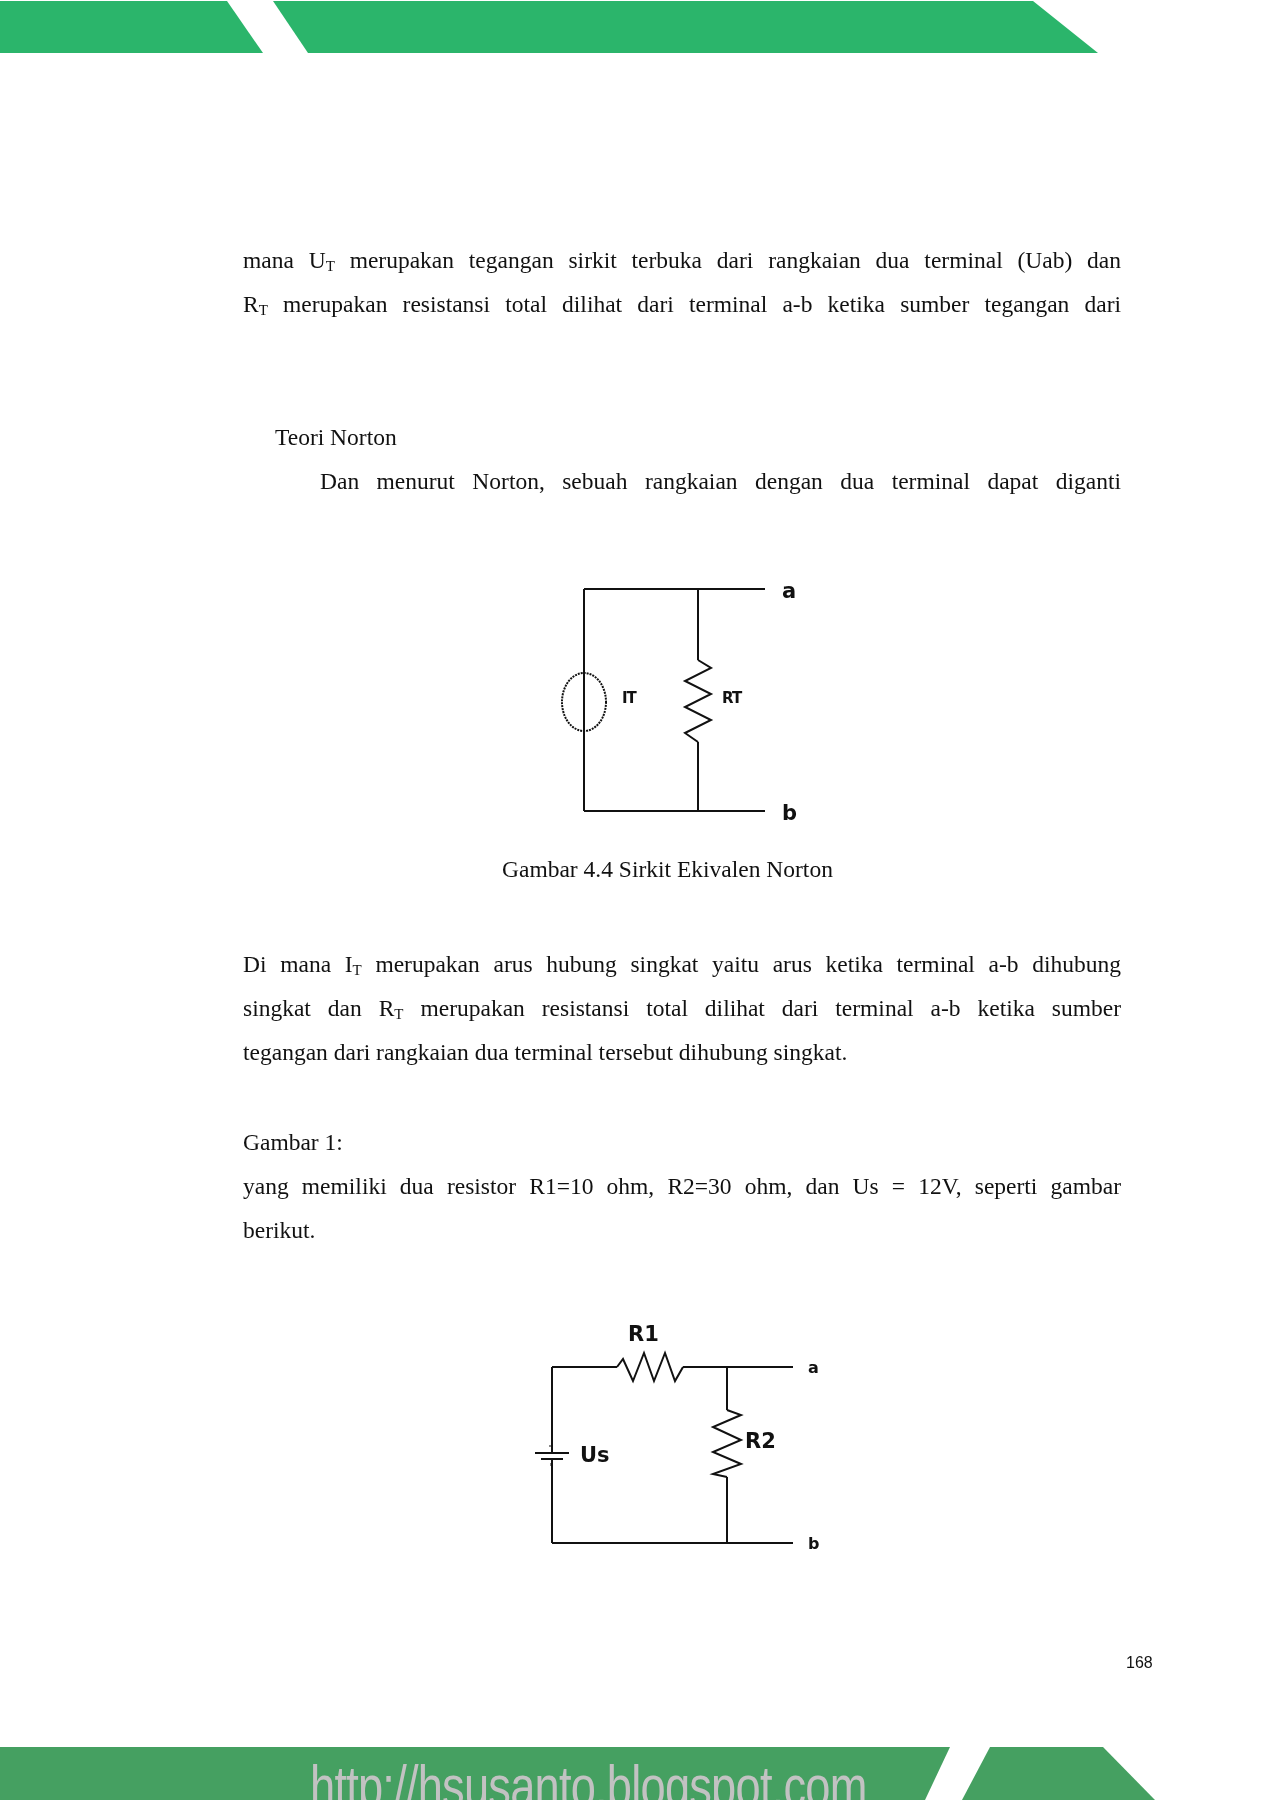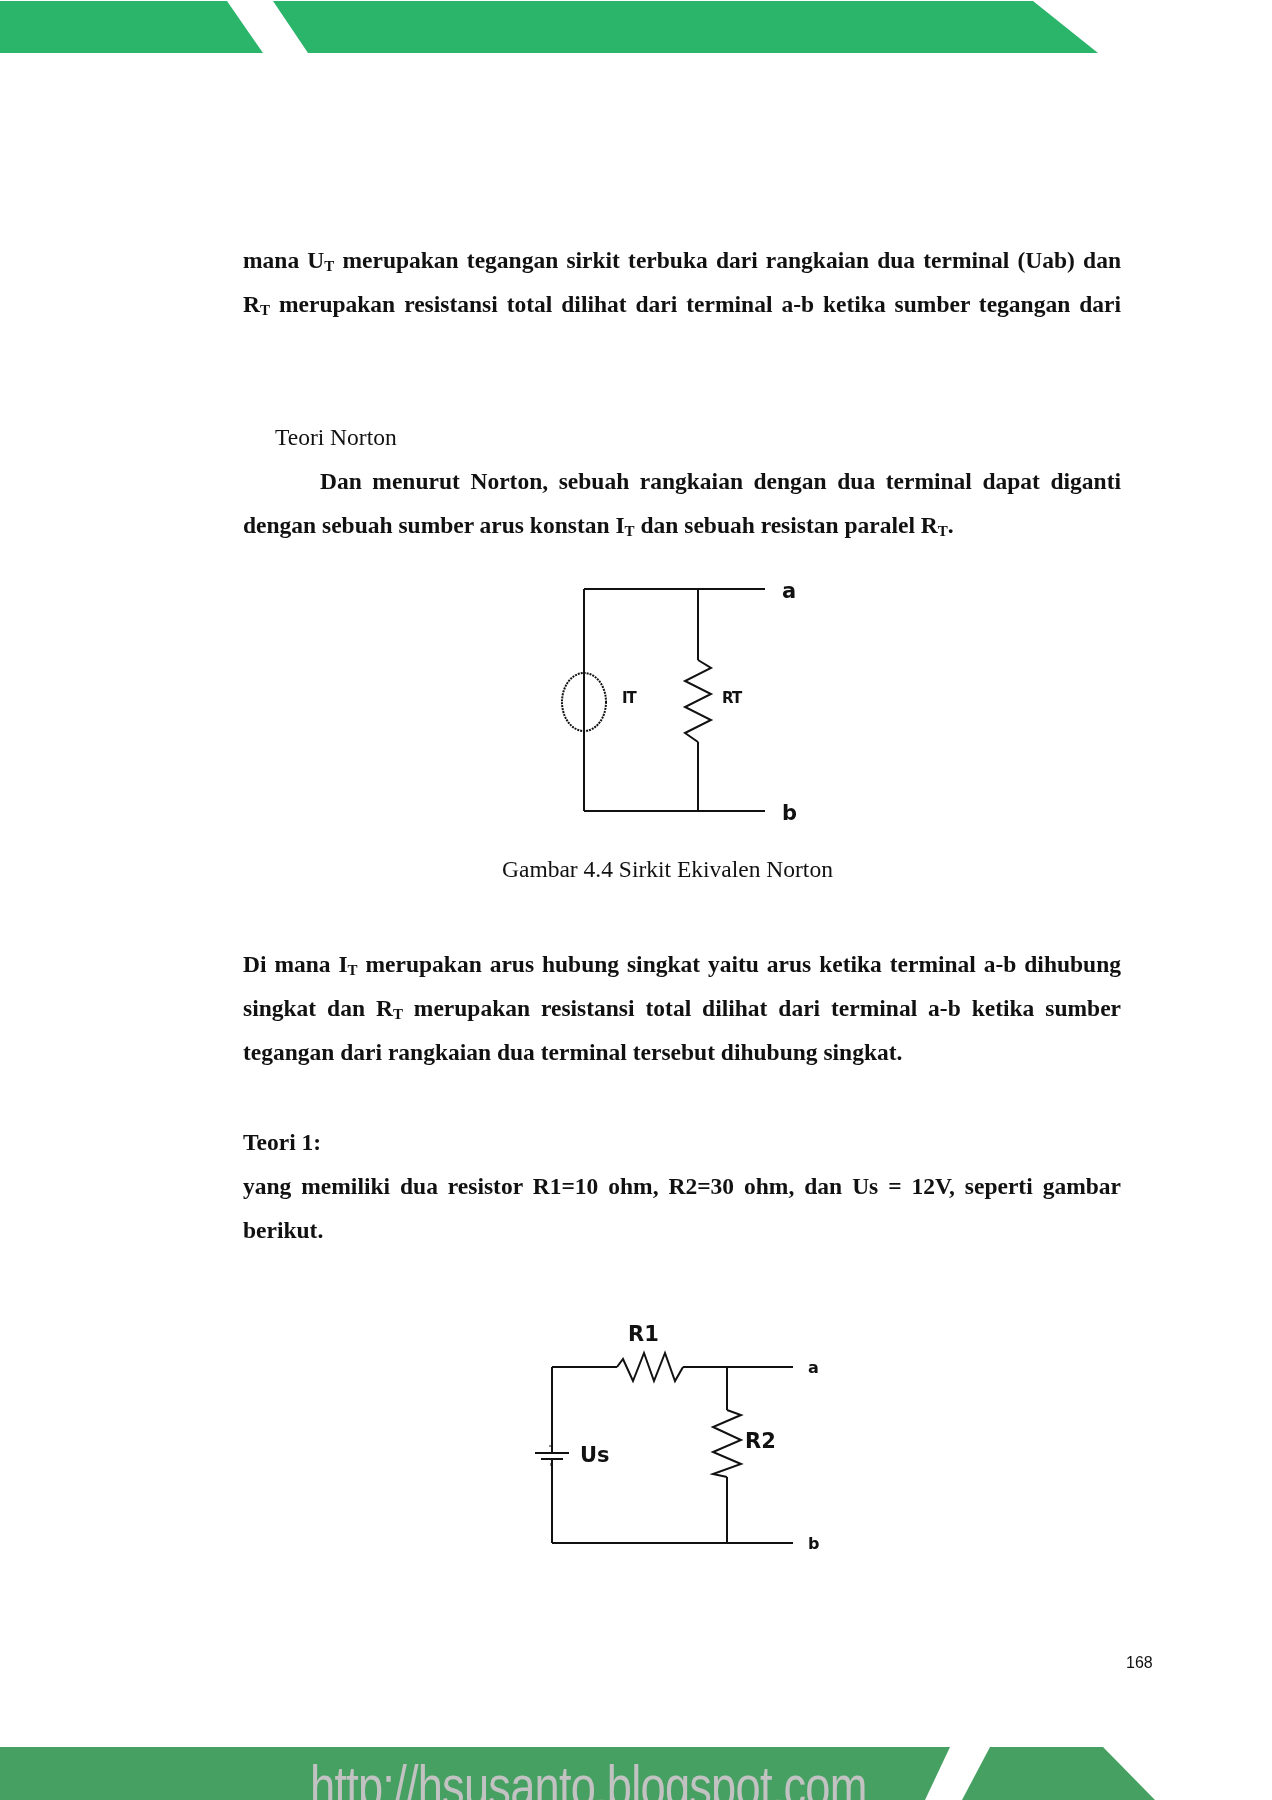--- a/index.html
+++ b/index.html
@@ -2,21 +2,21 @@
 <html><head>
 <meta charset="utf-8">
 <style>
   html, body { margin: 0; padding: 0; background: #ffffff; }
   body { width: 1272px; height: 1800px; position: relative; overflow: hidden;
          font-family: "Liberation Serif", serif; color: #111; }
   .abs { position: absolute; }
   .banner { position: absolute; left: 0; width: 1272px; }
   .para { position: absolute; left: 243px; width: 878px; font-size: 23.5px; line-height: 44px;
           text-align: justify; text-align-last: auto; }
-  .para .line { display: block; height: 44px; white-space: nowrap; text-align: justify; text-align-last: justify; font-weight: bold; }
+  .para .line { display: block; height: 44px; white-space: nowrap; text-align: justify; text-align-last: justify; }
   .para .line.last { text-align-last: left; }
   sub { font-size: 15px; vertical-align: -3px; line-height: 0; }
   .heading { font-weight: normal; margin-left: 32px; }
   .caption { position: absolute; font-size: 23.5px; white-space: nowrap; }
   .pagenum { position: absolute; font-family: "Liberation Sans", sans-serif; font-size: 16px; margin-left: 41px; }
   .watermark { position: absolute; font-family: "Liberation Sans", sans-serif; color: #c2c2c2;
                font-size: 58px; letter-spacing: -1px; white-space: nowrap; transform: scaleX(0.78); transform-origin: left top; }
   svg text { font-family: "DejaVu Sans", sans-serif; }
 </style>
 </head>
@@ -29,21 +29,20 @@
 
 <div class="para" style="top:238px;">
   <span class="line"><span>mana U</span><sub>T</sub><span> merupakan tegangan sirkit terbuka dari rangkaian dua terminal (Uab) dan</span></span>
   <span class="line"><span>R</span><sub>T</sub><span> merupakan resistansi total dilihat dari terminal a-b ketika sumber tegangan dari</span></span>
 </div>
 
 <div class="para heading" style="top:415px;">Teori Norton</div>
 
 <div class="para" style="top:459px;">
   <span class="line" style="padding-left:77px; box-sizing:border-box;">Dan menurut Norton, sebuah rangkaian dengan dua terminal dapat diganti</span>
-  <span class="line last"><span>dengan sebuah sumber arus konstan I</span><sub>T</sub><span> dan sebuah resistan paralel R</span><sub>T</sub><span>.</span></span>
 </div>
 
 <svg class="abs" style="left:0;top:0;" width="1272" height="1800" pointer-events="none">
   <g stroke="#111" stroke-width="2" fill="none">
     <line x1="584" y1="589" x2="765" y2="589"></line>
     <line x1="584" y1="811" x2="765" y2="811"></line>
     <line x1="584" y1="589" x2="584" y2="811"></line>
     <ellipse cx="584" cy="702" rx="22" ry="29" stroke-dasharray="2,1"></ellipse>
     <line x1="698" y1="589" x2="698" y2="660"></line>
     <polyline points="698,660 711,668 685,681 711,694 685,707 711,720 685,733 698,742"></polyline>
@@ -57,21 +56,21 @@
 
 <div class="caption" style="left:502px; top:856px;text-align:center;">Gambar 4.4 Sirkit Ekivalen Norton</div>
 
 <div class="para" style="top:942px; font-stretch:condensed;">
   <span class="line"><span>Di mana I</span><sub>T</sub><span> merupakan arus hubung singkat yaitu arus ketika terminal a-b dihubung</span></span>
   <span class="line"><span>singkat dan R</span><sub>T</sub><span> merupakan resistansi total dilihat dari terminal a-b ketika sumber</span></span>
   <span class="line last">tegangan dari rangkaian dua terminal tersebut dihubung singkat.</span>
 </div>
 
 <div class="para" style="top:1120px;">
-  <span class="line last">Teori 1:</span>
+  <span class="line last">Gambar 1:</span>
   <span class="line">yang memiliki dua resistor R1=10 ohm, R2=30 ohm,  dan Us = 12V, seperti gambar</span>
   <span class="line last">berikut.</span>
 </div>
 
 <svg class="abs" style="left:0;top:0;" width="1272" height="1800" pointer-events="none">
   <g stroke="#111" stroke-width="2" fill="none">
     <line x1="552" y1="1367" x2="617" y2="1367"></line>
     <polyline points="617,1367 623,1359 633,1381 644,1353 654,1381 665,1353 675,1381 683,1367"></polyline>
     <line x1="683" y1="1367" x2="793" y2="1367"></line>
     <line x1="727" y1="1367" x2="727" y2="1410"></line>

